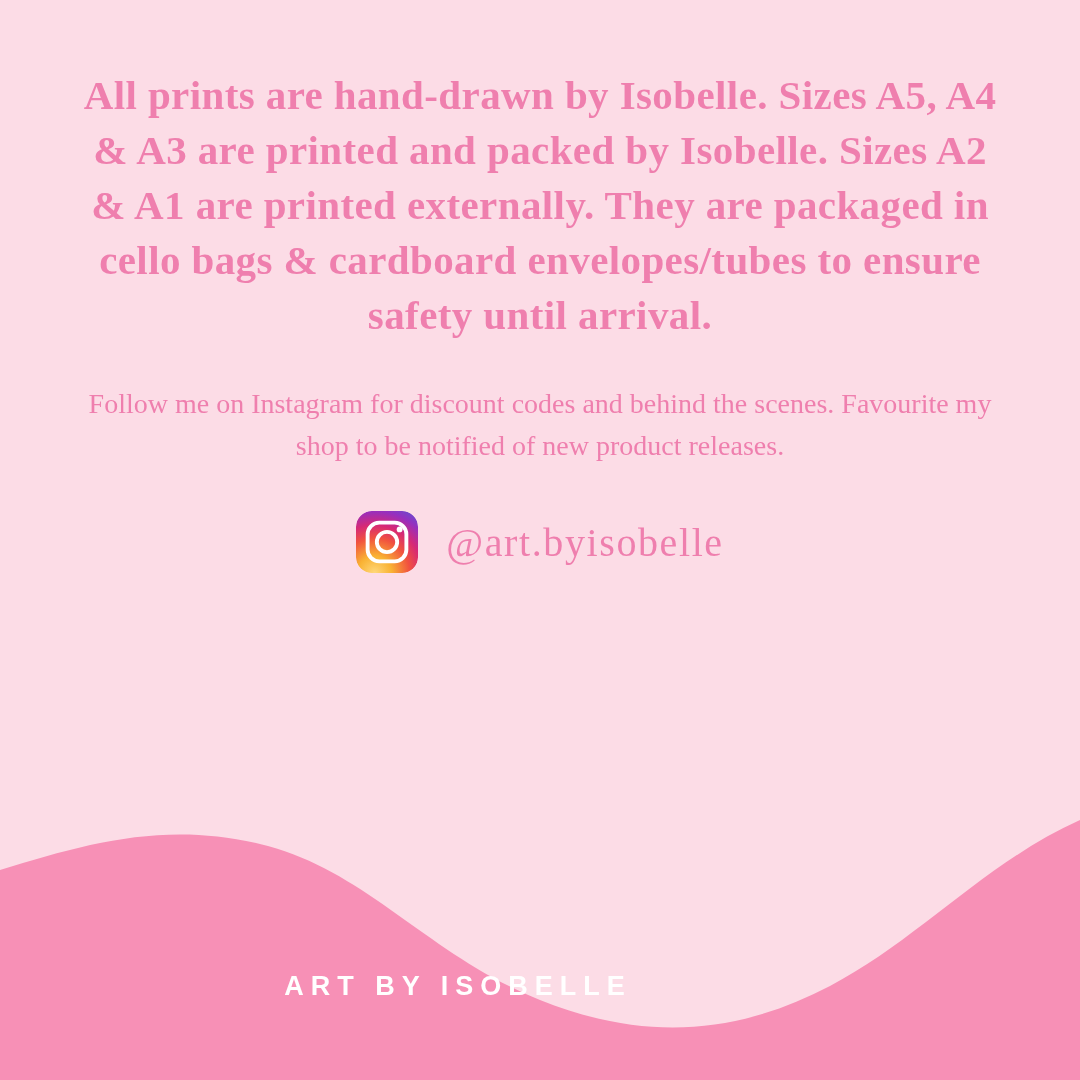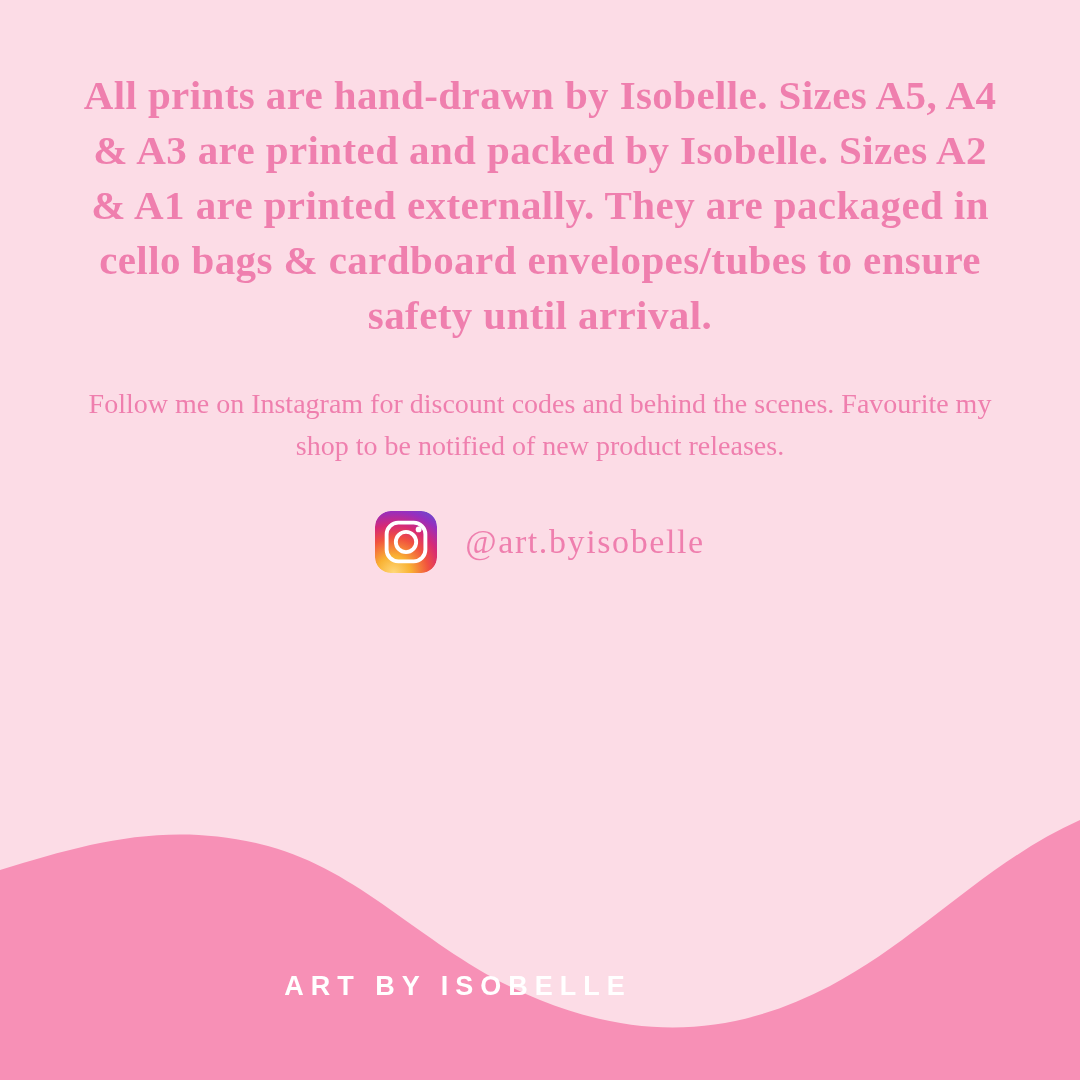--- a/index.html
+++ b/index.html
@@ -64,21 +64,21 @@
     gap: 28px;
   }
   #instagram-icon {
     width: 62px;
     height: 62px;
     border-radius: 16px;
     display: block;
   }
   #handle-text {
     font-family: "Liberation Serif", serif;
-    font-size: 34px;
+    font-size: 40px;
     color: #ef7fae;
     letter-spacing: 1.6px;
   }
   #brand-footer {
     position: absolute;
     left: 0;
     bottom: 78px;
     width: 916px;
     text-align: center;
     font-family: "Liberation Sans", sans-serif;

